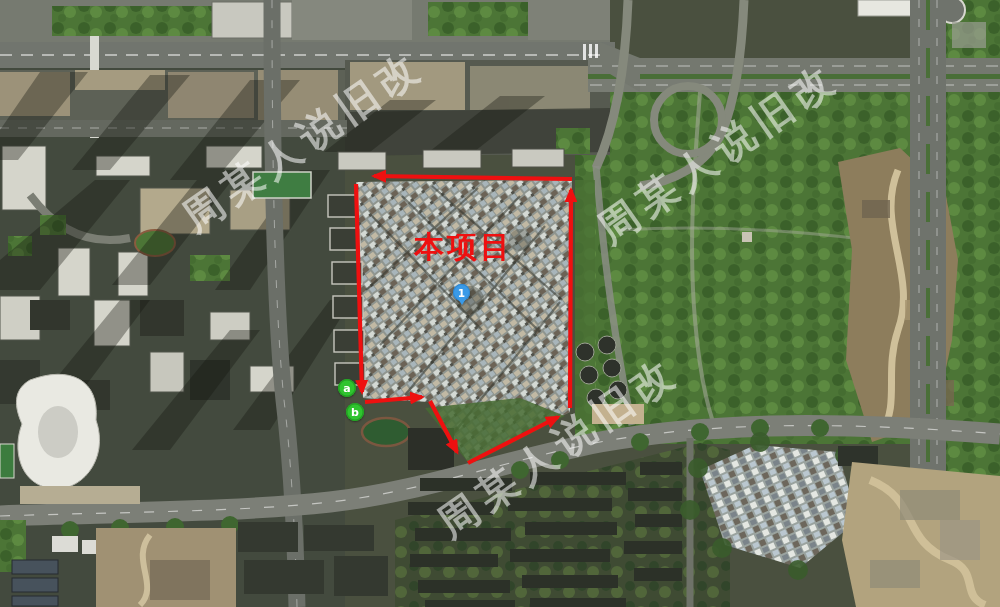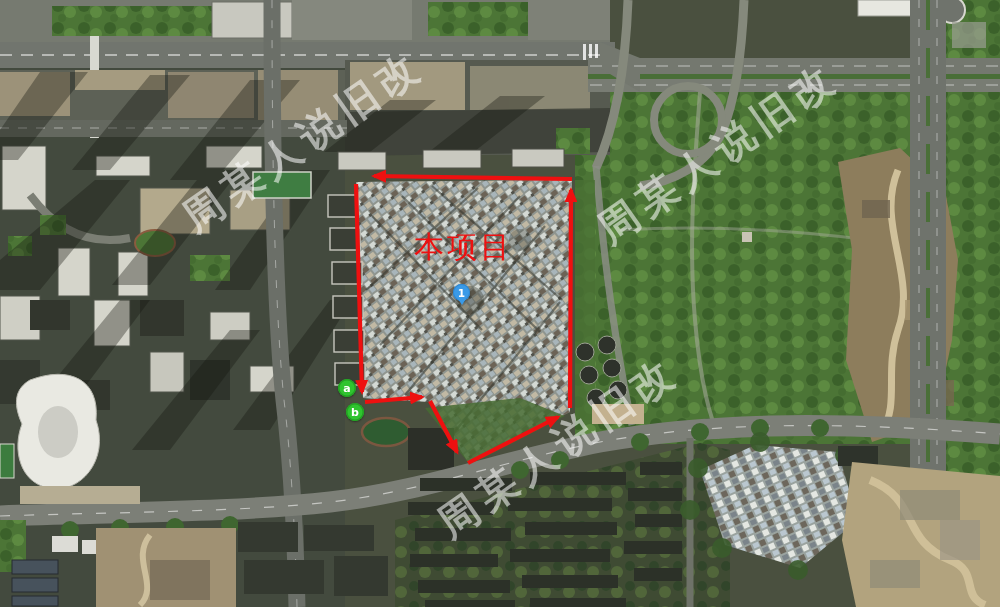--- a/index.html
+++ b/index.html
@@ -4,21 +4,21 @@
 <style>
   html,body{margin:0;padding:0;background:#222;}
   .stage{position:relative;width:1000px;height:607px;overflow:hidden;
          font-family:"DejaVu Sans","Liberation Sans",sans-serif;background:#49503f;}
   .stage svg{position:absolute;left:0;top:0;}
   
   .wm{position:absolute;color:rgba(255,255,255,0.55);font-size:40px;font-weight:600;
       letter-spacing:7px;white-space:nowrap;transform:translate(-50%,-50%) rotate(-35deg);
       pointer-events:none;user-select:none;}
   .project-title{position:absolute;left:414px;top:232px;color:#ee1010;font-size:30px;
-      font-weight:400;letter-spacing:3px;white-space:nowrap;line-height:1;}
+      font-weight:700;letter-spacing:3px;white-space:nowrap;line-height:1;}
   .marker{position:absolute;display:flex;align-items:center;justify-content:center;
       border-radius:50%;color:#fff;font-weight:bold;box-sizing:border-box;}
   .marker-green{width:18px;height:18px;background:#2fc42f;font-size:11px;
       box-shadow:inset 0 0 0 1.5px #23a223, 0 1px 2px rgba(0,0,0,.4);}
   .marker-blue{width:17px;height:17px;background:#3a9ae8;font-size:10.5px;
       box-shadow:inset 0 0 0 1px #2f86cf, 0 1px 2px rgba(0,0,0,.4);}
   .marker-blue::after{content:"";position:absolute;left:50%;top:15px;margin-left:-4px;
       border-left:4px solid transparent;border-right:4px solid transparent;
       border-top:6px solid #3a9ae8;}
 </style>

